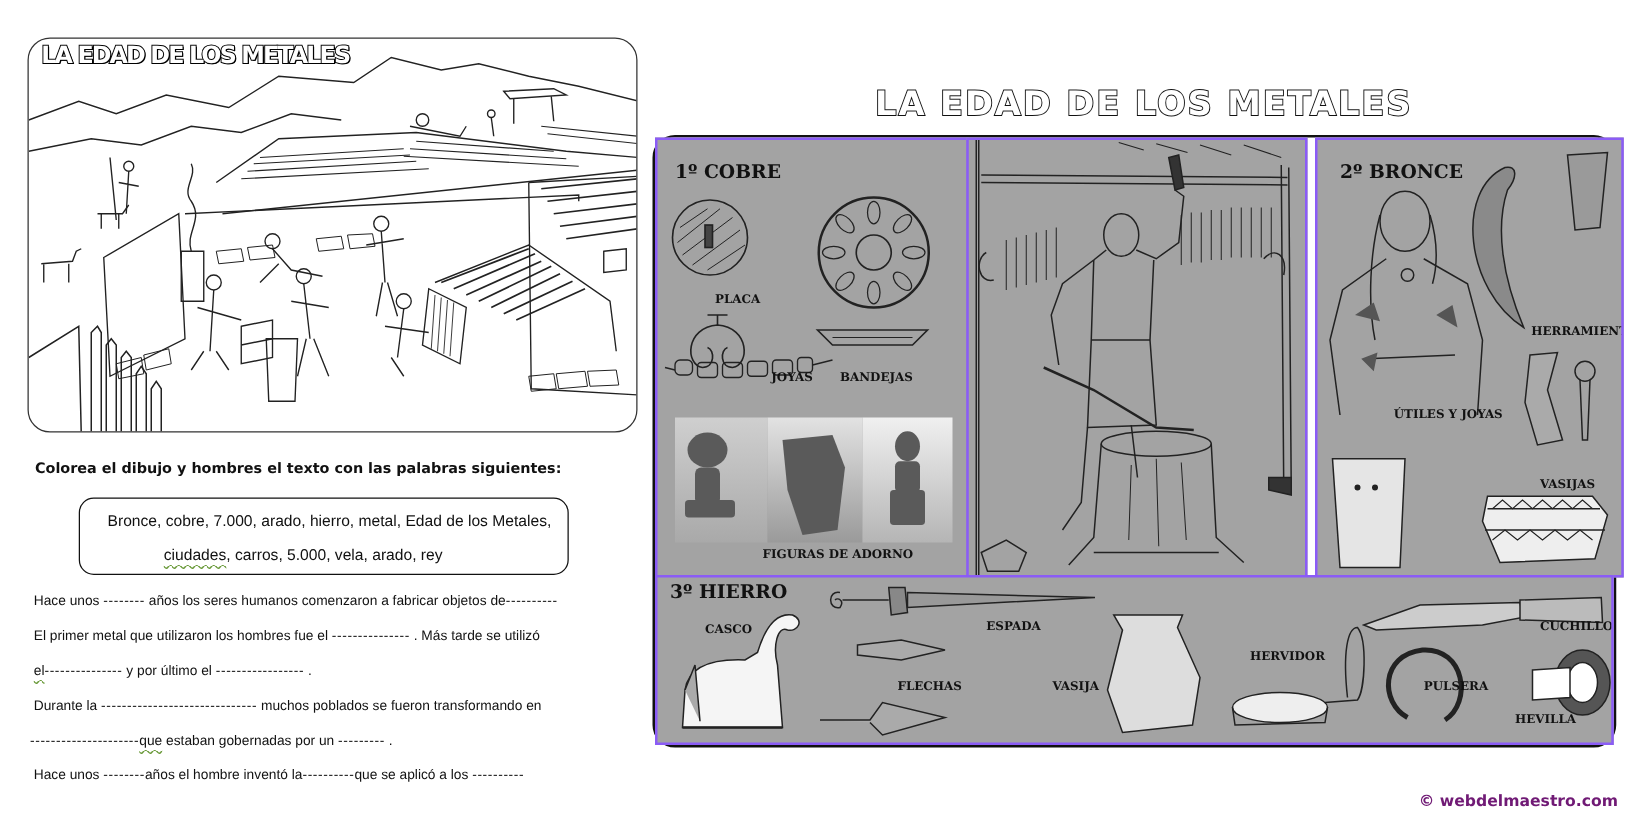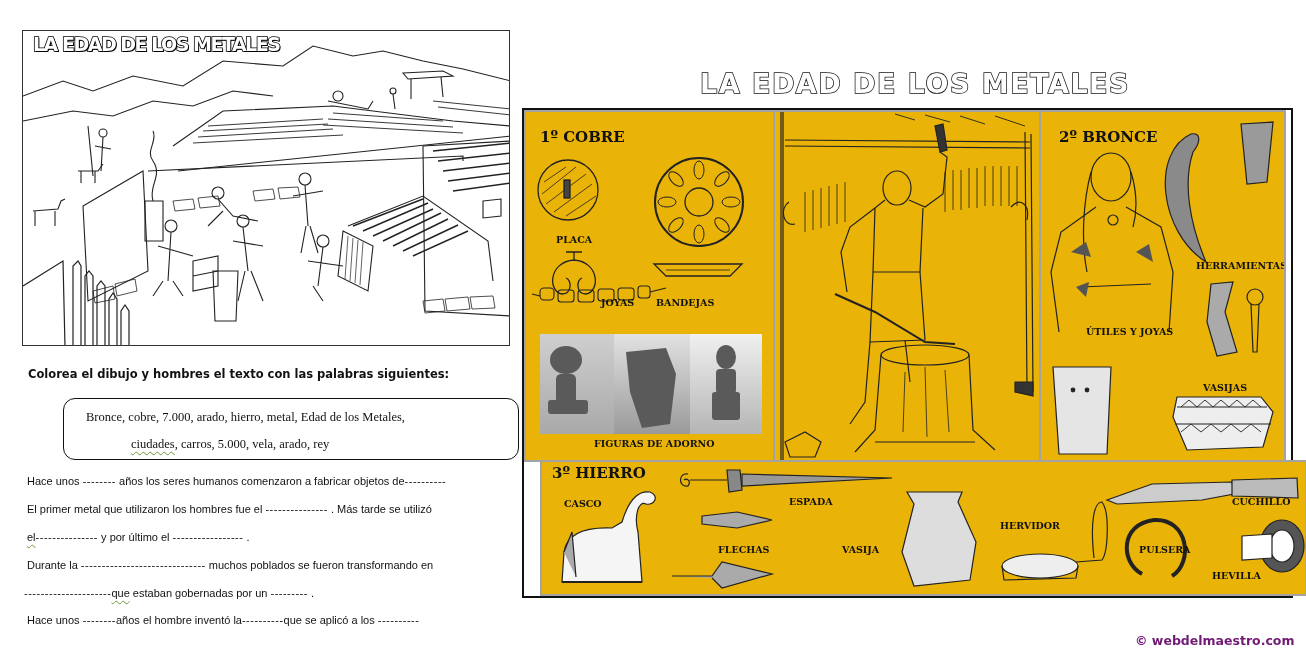--- a/index.html
+++ b/index.html
@@ -1,42 +1,42 @@
 <!DOCTYPE html>
 <html><head>
 <meta charset="utf-8">
 <style>
   html, body { margin:0; padding:0; }
   body { width:1306px; height:652px; background:#ffffff; position:relative; overflow:hidden; font-family:"DejaVu Sans", sans-serif; color:#111; }
-  .abs { position:absolute; }
+  .abs { position:absolute;border-radius:18px; }
 
   
   #scene { left:22px; top:30px; width:488px; height:316px; border:1.5px solid #333; box-sizing:border-box; background:#fff; overflow:hidden; }
   #scene-title { left:10px; top:2px; font-family:"DejaVu Sans", sans-serif; font-weight:900; font-size:19px; letter-spacing:-1.5px; color:#fff; -webkit-text-stroke:1.6px #000; paint-order:stroke fill; text-shadow:1px 1px 0 #000; white-space:nowrap; }
   #scene svg { position:absolute; left:0; top:0; }
 
   #instruction { left:28px; top:367px; font-family:"DejaVu Sans", sans-serif; font-weight:bold; font-size:11.5px; white-space:nowrap; }
-  #wordbox { left:63px; top:398px; width:456px; height:62px; border:1.5px solid #111; border-radius:12px; box-sizing:border-box; font-family:Liberation Serif, serif; font-size:12.5px; }
+  #wordbox { left:63px; top:398px; width:392px; height:62px; border:1.5px solid #111; border-radius:12px; box-sizing:border-box; font-family:Liberation Sans, sans-serif; font-size:12.5px; }
   #wordbox .l1 { position:absolute; left:22px; top:11px; white-space:nowrap; }
   #wordbox .l2 { position:absolute; left:67px; top:38px; white-space:nowrap; }
   .squig { text-decoration:underline wavy #6a9a3a; text-decoration-thickness:1px; text-underline-offset:3px; }
 
   .sent { position:absolute; left:27px; font-family:"Liberation Sans", sans-serif; font-size:11px; white-space:nowrap; }
   .blank { letter-spacing:0.5px; }
 
   
   #poster-title { left:700px; top:68px; font-family:"DejaVu Sans", sans-serif; font-weight:bold; font-size:27px; letter-spacing:1.5px; color:#fff; -webkit-text-stroke:1.5px #111; paint-order:stroke fill; white-space:nowrap; }
   #poster { left:522px; top:108px; width:771px; height:490px; border:2px solid #111; box-sizing:border-box; }
-  .panel { position:absolute; border:2px solid #a3a3a3; box-sizing:border-box; overflow:hidden; background:#eab308; }
+  .panel { position:absolute; border:2px solid #8b5cf6; box-sizing:border-box; overflow:hidden; background:#a3a3a3; }
   #p-cobre { left:0; top:0; width:251px; height:352px; }
   #p-herrero { left:249px; top:0; width:273px; height:352px; }
-  #p-bronce { left:515px; top:0; width:247px; height:352px; }
-  #p-hierro { left:16px; top:350px; width:767px; height:136px;text-align:center; }
+  #p-bronce { left:528px; top:0; width:247px; height:352px; }
+  #p-hierro { left:0; top:350px; width:767px; height:136px;text-align:center; }
   .sec-title { position:absolute; font-family:"DejaVu Serif", serif; font-weight:900; font-size:15px; white-space:nowrap; }
-  .lbl { position:absolute; font-family:"DejaVu Serif", serif; font-weight:bold; font-size:9.5px; white-space:nowrap; }
+  .lbl { position:absolute; font-family:"DejaVu Serif", serif; font-weight:bold; font-size:9.5px; white-space:nowrap;margin-left:16px; }
   .panel svg { position:absolute; left:0; top:0; }
   .photo { position:absolute; background:linear-gradient(180deg,#cfcfcf,#a9a9a9); }
 
   #copyright { left:1135px; top:633px; font-family:"DejaVu Sans", sans-serif; font-weight:bold; font-size:12.5px; color:#701a75; white-space:nowrap; }
 </style>
 </head>
 <body>
 
 <div id="scene" class="abs">
   <svg width="488" height="316" viewBox="0 0 488 316" fill="none" stroke="#222" stroke-width="1.1">

